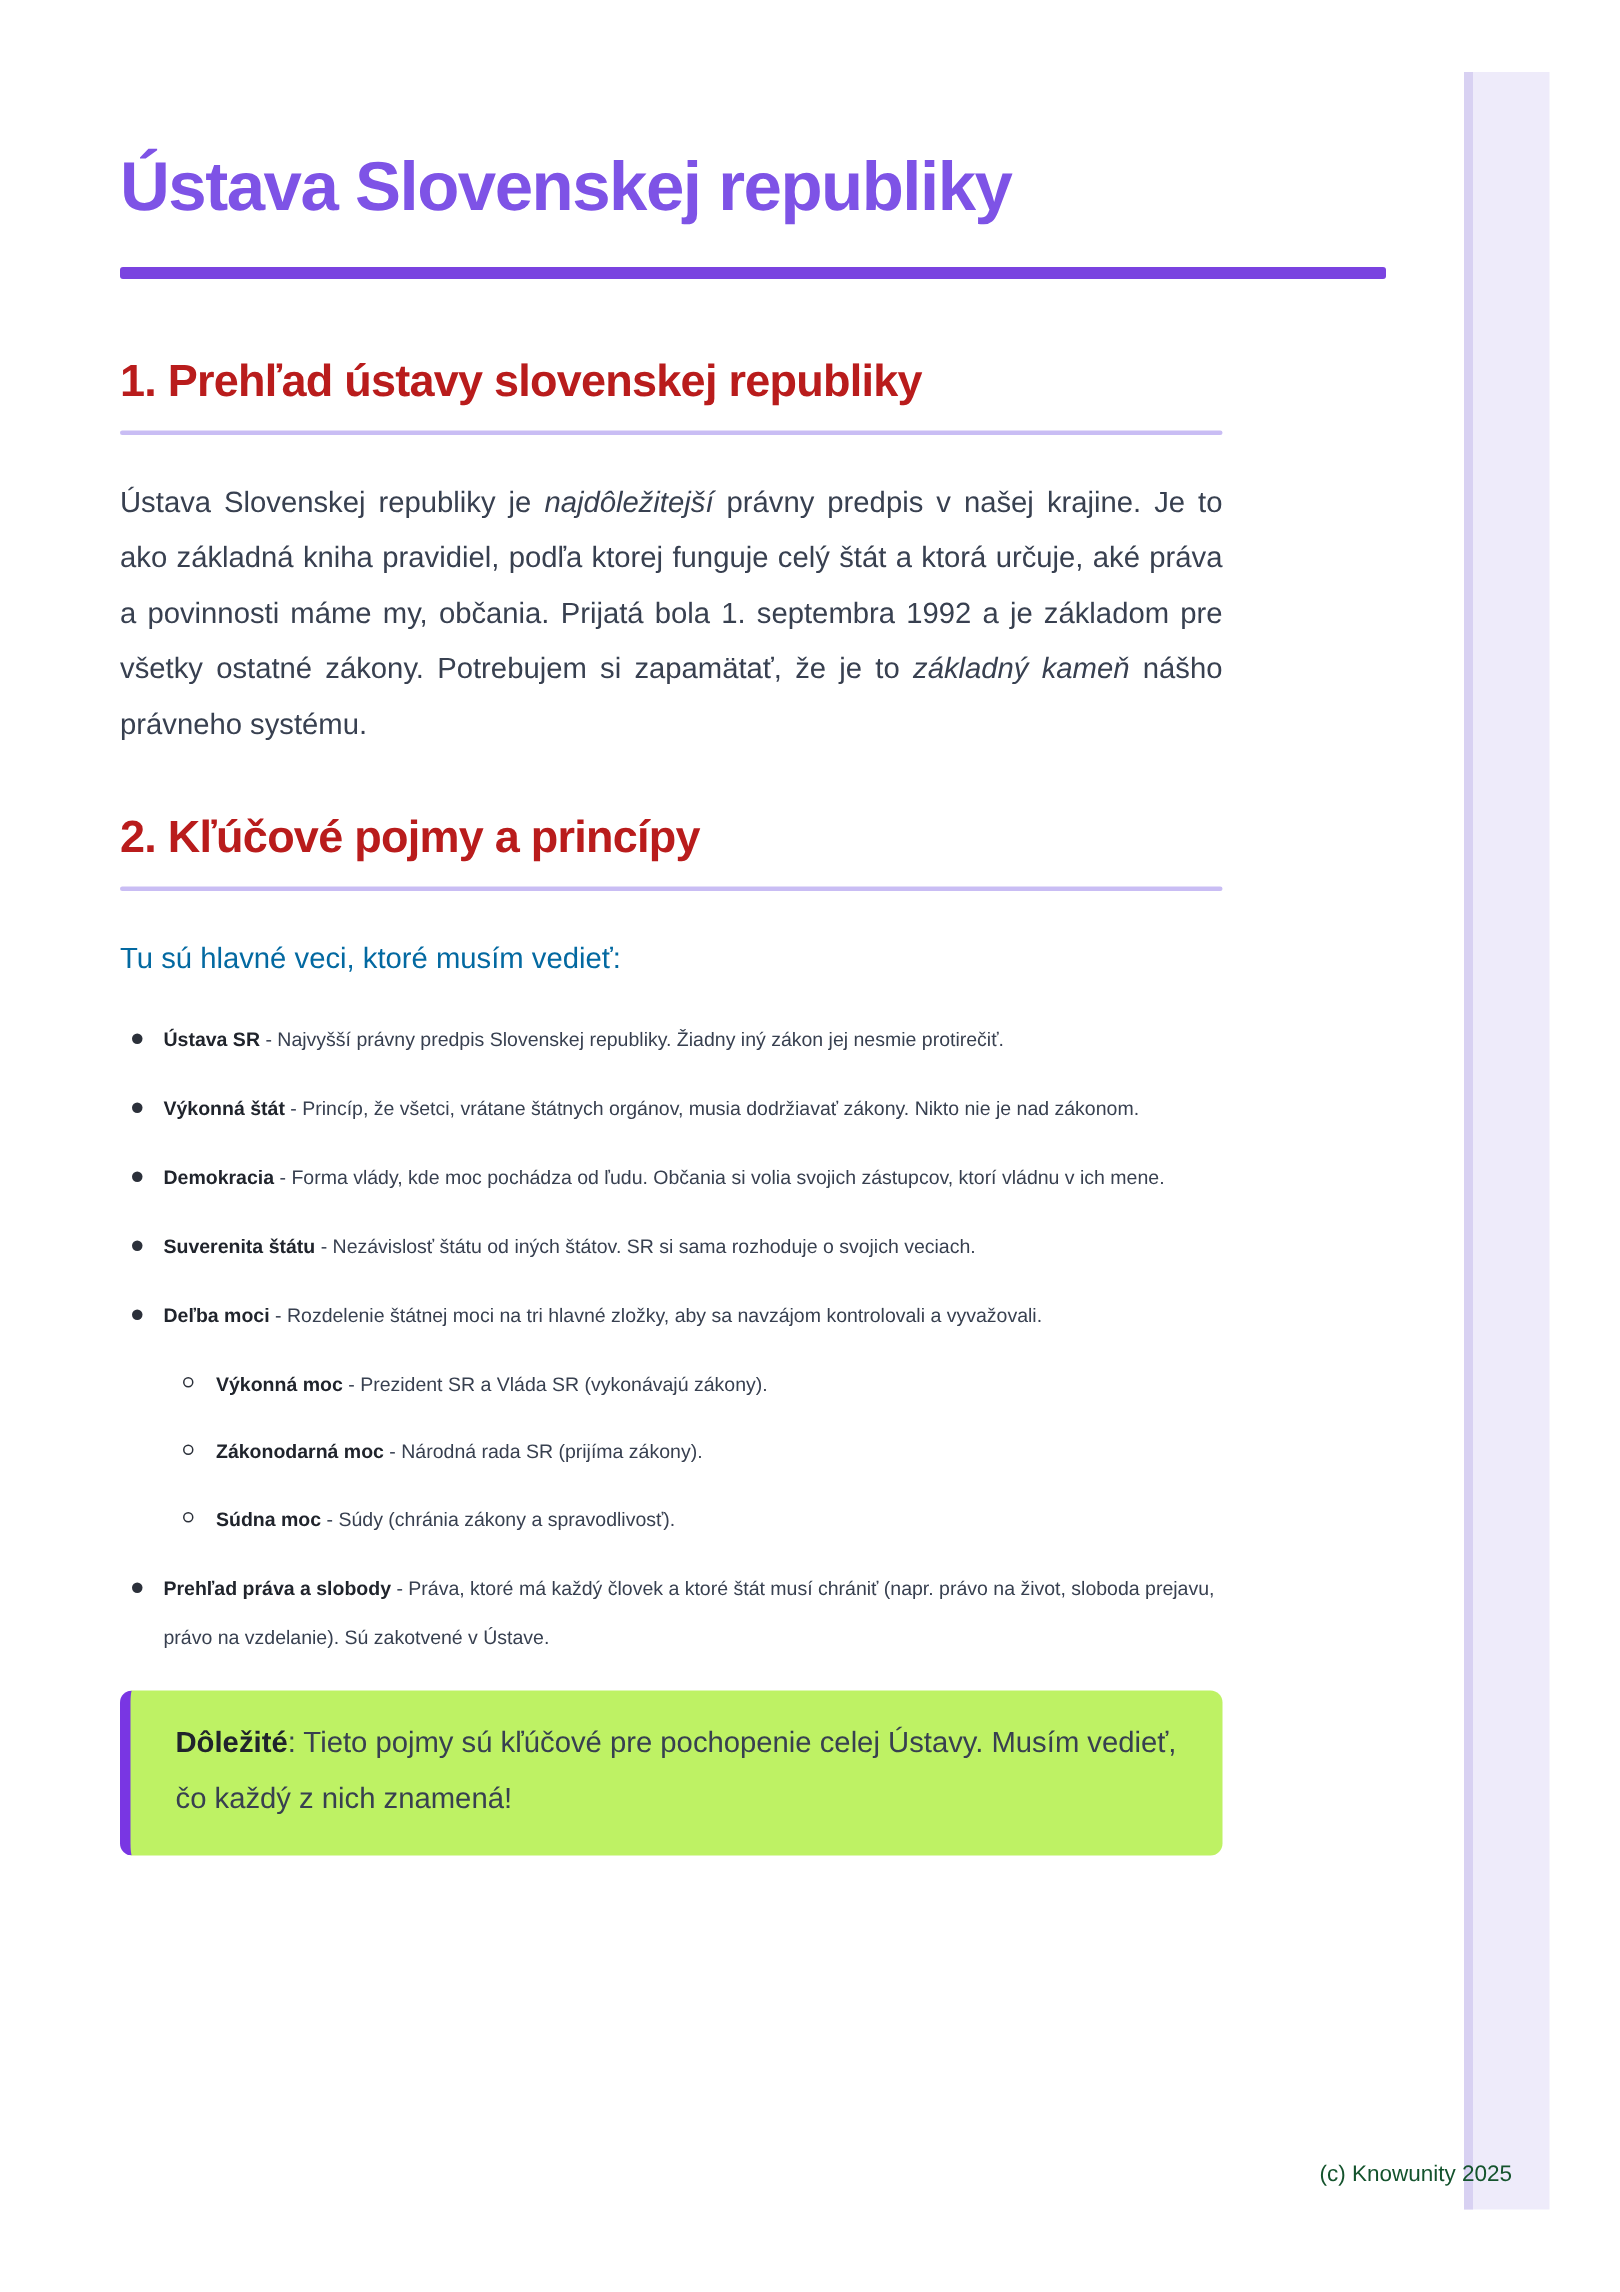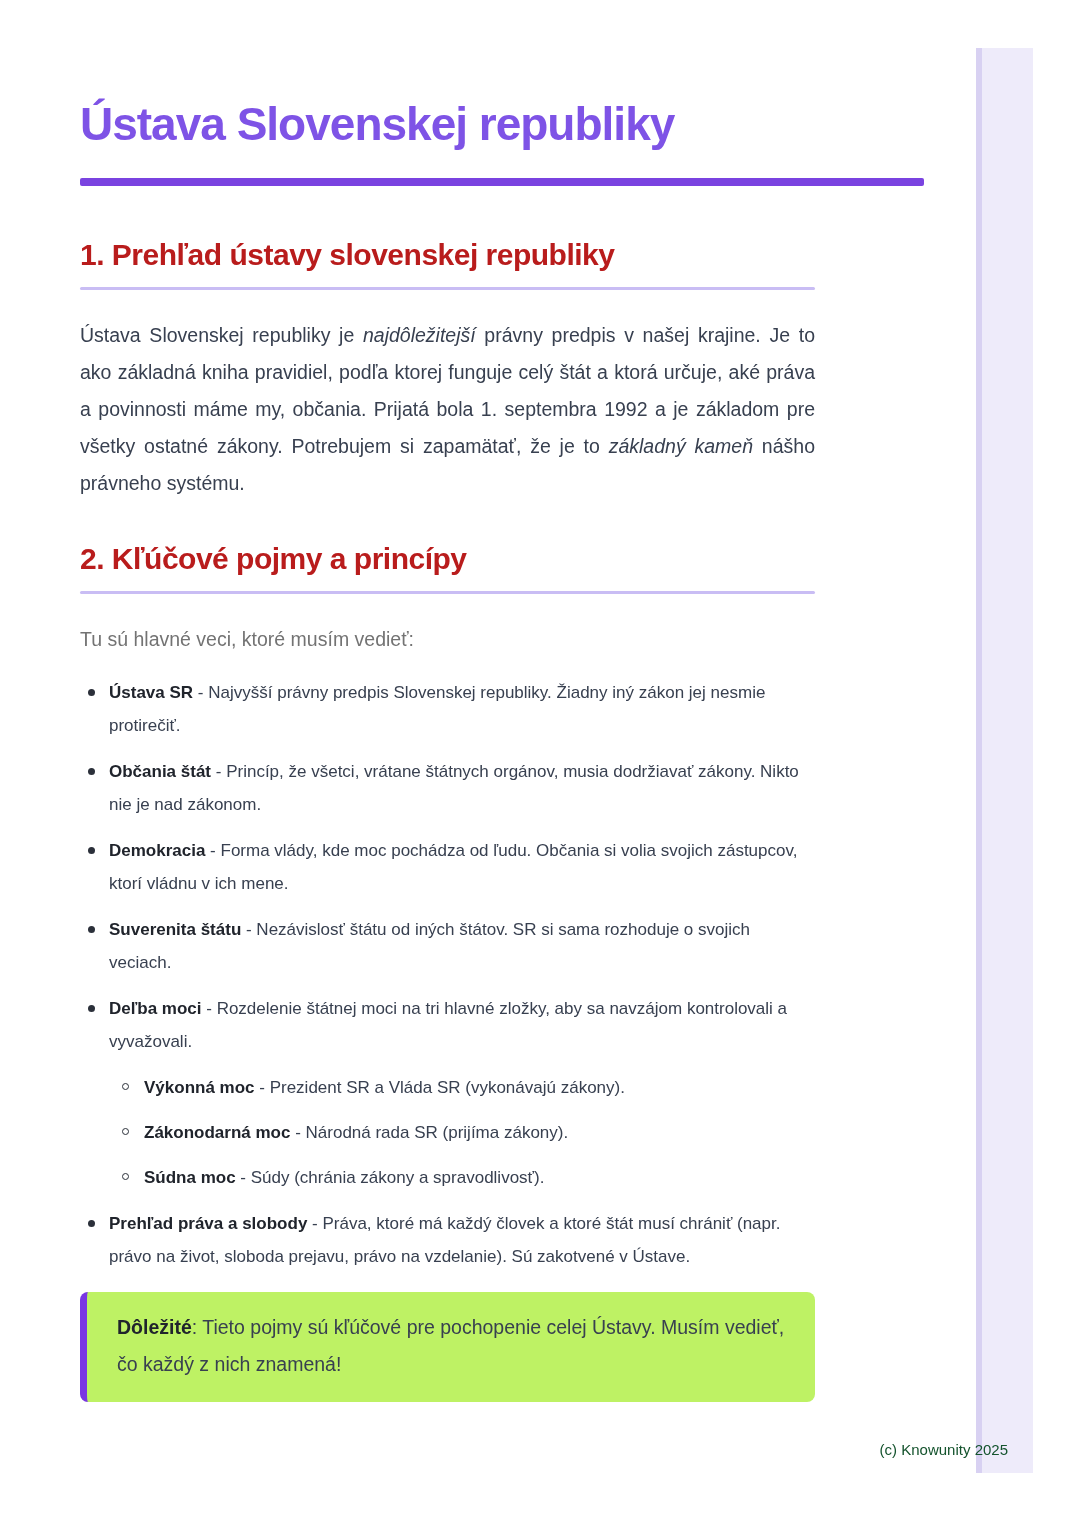--- a/index.html
+++ b/index.html
@@ -64,33 +64,33 @@
     line-height:37px;
     text-align:justify;
     color:#384050;
   }
   .body-paragraph .it{font-style:italic;}
   .intro-text{
     margin:0;
     margin-top:29px;
     font-size:19.5px;
     line-height:33px;
-    color:#737373;
+    color:#0369a1;
   }
   ul.key-list{
     list-style:none;
     margin:0;
     margin-top:20px;
     padding:0;
     width:735px;
   }
   ul.key-list > li{
     position:relative;
     padding-left:29px;
-    font-size:17px;
+    font-size:13px;
     line-height:33px;
     margin-bottom:13px;
     color:#384050;
   }
   ul.key-list > li::before{
     content:"";
     position:absolute;
     left:8px;top:13px;
     width:7px;height:7px;
     border-radius:50%;
@@ -158,21 +158,21 @@
     <p class="body-paragraph"><span>Ústava Slovenskej republiky je </span><span class="it">najdôležitejší</span><span> právny predpis v našej krajine. Je to ako základná kniha pravidiel, podľa ktorej funguje celý štát a ktorá určuje, aké práva a povinnosti máme my, občania. Prijatá bola 1. septembra 1992 a je základom pre všetky ostatné zákony. Potrebujem si zapamätať, že je to </span><span class="it">základný kameň</span><span> nášho právneho systému.</span></p>
   </div>
 
   <div class="section">
     <h2 class="section-heading second">2. Kľúčové pojmy a princípy</h2>
     <div class="section-rule"></div>
     <p class="intro-text">Tu sú hlavné veci, ktoré musím vedieť:</p>
 
     <ul class="key-list">
       <li><span class="term">Ústava SR</span><span> - Najvyšší právny predpis Slovenskej republiky. Žiadny iný zákon jej nesmie protirečiť.</span></li>
-      <li><span class="term">Občania štát</span><span> - Princíp, že všetci, vrátane štátnych orgánov, musia dodržiavať zákony. Nikto nie je nad zákonom.</span></li>
+      <li><span class="term">Výkonná štát</span><span> - Princíp, že všetci, vrátane štátnych orgánov, musia dodržiavať zákony. Nikto nie je nad zákonom.</span></li>
       <li><span class="term">Demokracia</span><span> - Forma vlády, kde moc pochádza od ľudu. Občania si volia svojich zástupcov, ktorí vládnu v ich mene.</span></li>
       <li><span class="term">Suverenita štátu</span><span> - Nezávislosť štátu od iných štátov. SR si sama rozhoduje o svojich veciach.</span></li>
       <li>
         <span class="term">Deľba moci</span><span> - Rozdelenie štátnej moci na tri hlavné zložky, aby sa navzájom kontrolovali a vyvažovali.</span>
         <ul class="sub-list">
           <li><span class="term">Výkonná moc</span><span> - Prezident SR a Vláda SR (vykonávajú zákony).</span></li>
           <li><span class="term">Zákonodarná moc</span><span> - Národná rada SR (prijíma zákony).</span></li>
           <li><span class="term">Súdna moc</span><span> - Súdy (chránia zákony a spravodlivosť).</span></li>
         </ul>
       </li>

